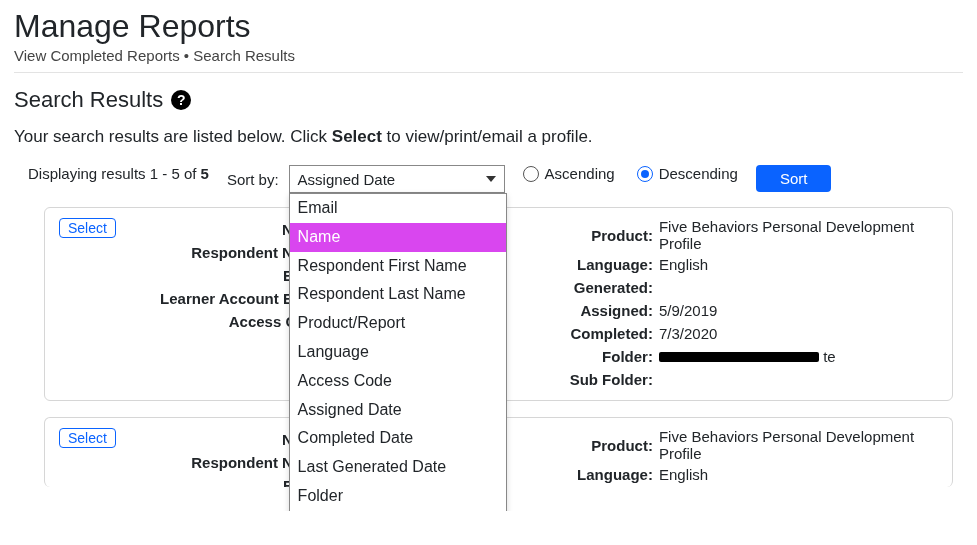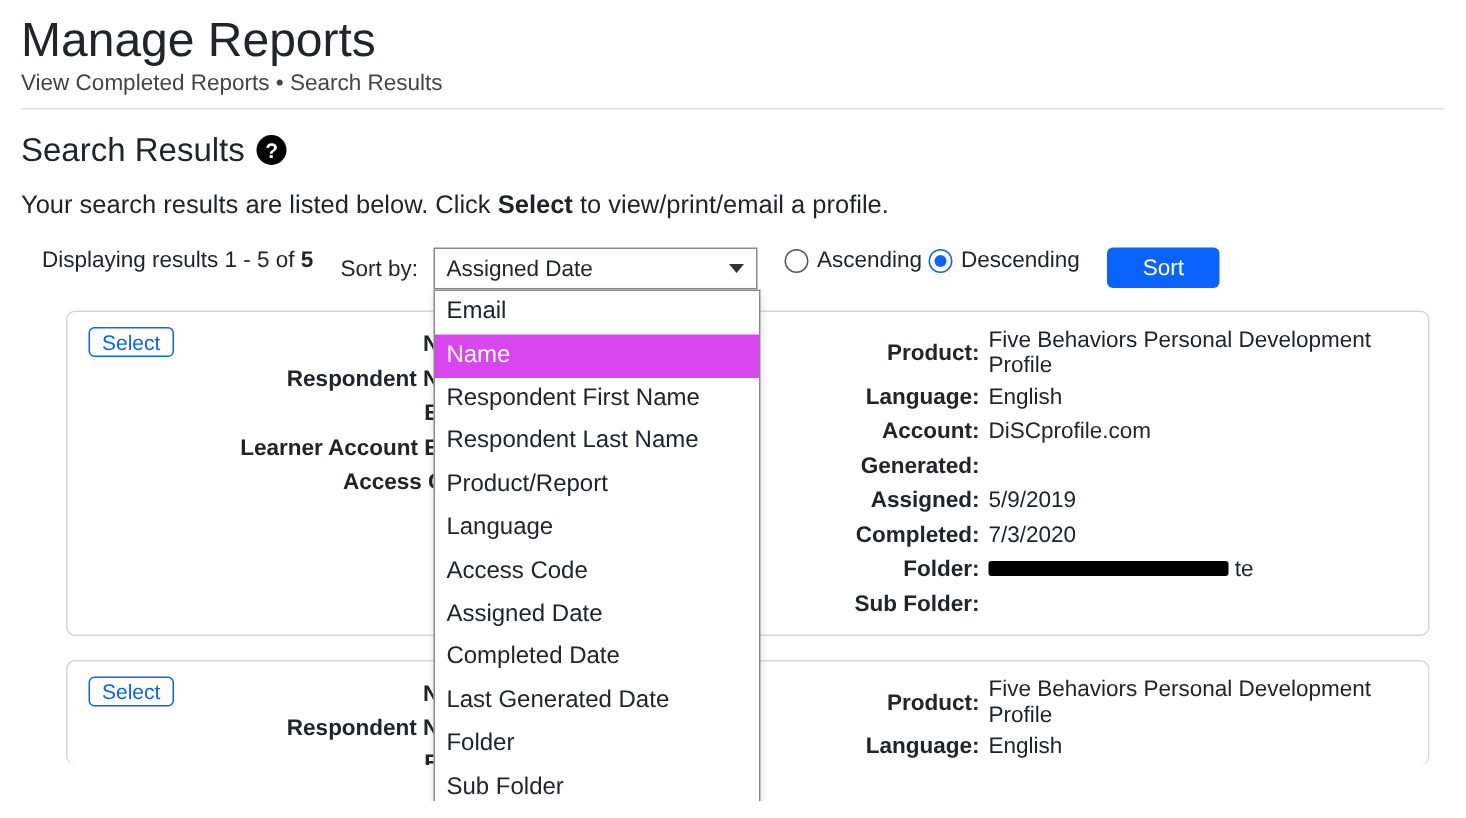--- a/index.html
+++ b/index.html
@@ -102,21 +102,21 @@
     cursor: pointer;
     white-space: nowrap;
   }
   .dropdown-option.selected {
     background: #d946ef;
     color: #fff;
   }
   .radio-group {
     display: flex;
     align-items: center;
-    gap: 4px;
+    gap: 22px;
   }
   .radio-item {
     display: flex;
     align-items: center;
     gap: 6px;
     cursor: pointer;
   }
   .radio-visual {
     width: 16px; height: 16px;
     border: 1px solid #555;
@@ -283,24 +283,20 @@
     <div class="col col-right">
       <div class="field-row">
           <span class="field-label">Product:</span>
           <span class="field-value">Five Behaviors Personal Development Profile</span>
         </div>
       <div class="field-row">
           <span class="field-label">Language:</span>
           <span class="field-value">English</span>
         </div>
       <div class="field-row">
-          <span class="field-label">Account:</span>
-          <span class="field-value">DiSCprofile.com</span>
-        </div>
-      <div class="field-row">
           <span class="field-label">Generated:</span>
           <span class="field-value"></span>
         </div>
       <div class="field-row">
           <span class="field-label">Assigned:</span>
           <span class="field-value">5/9/2019</span>
         </div>
       <div class="field-row">
           <span class="field-label">Completed:</span>
           <span class="field-value">7/3/2020</span>

